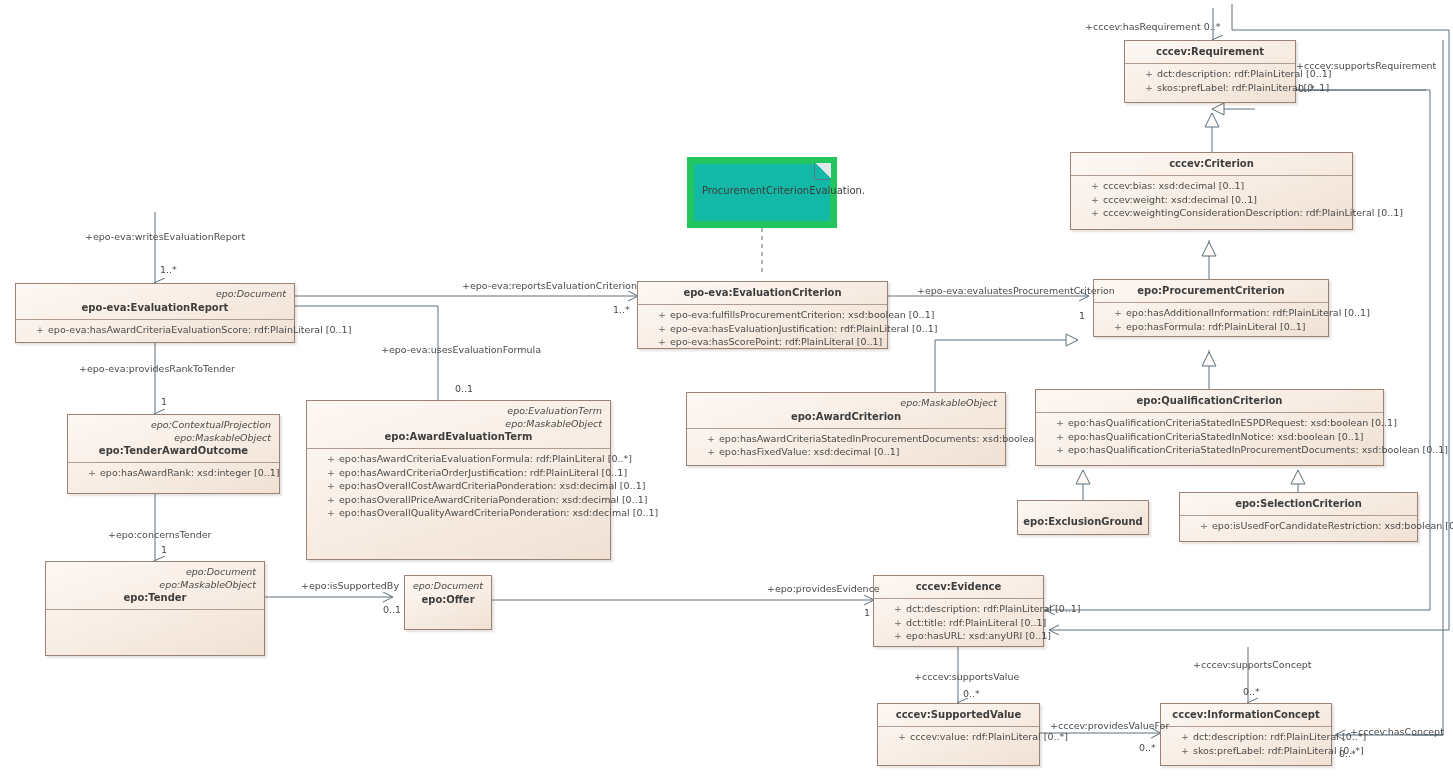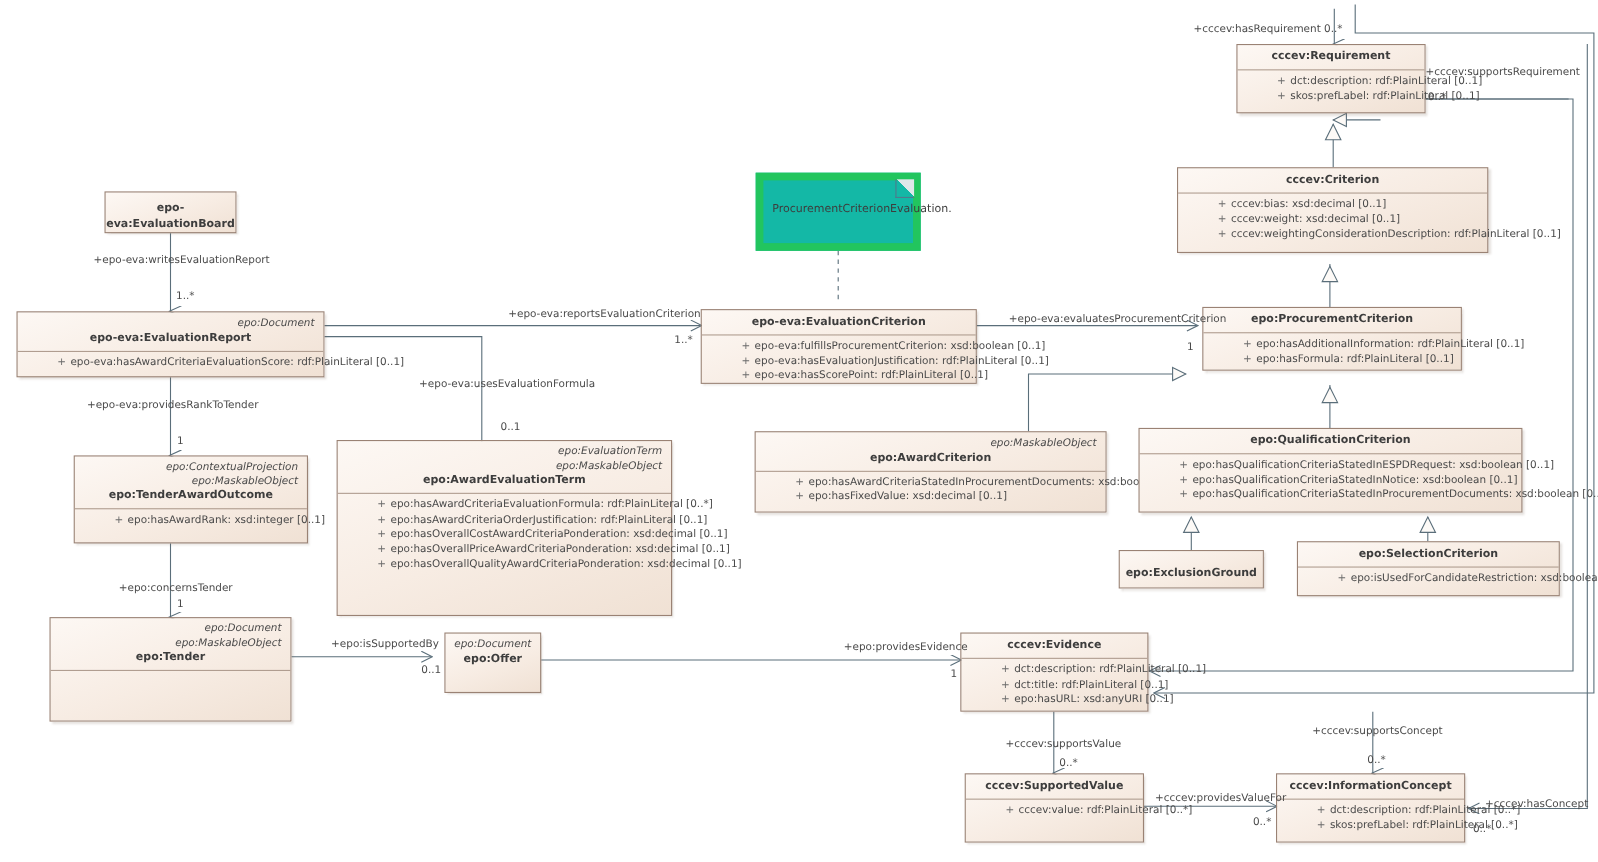--- a/index.html
+++ b/index.html
@@ -14,21 +14,21 @@
        border:1px solid #9a8274;
        background:linear-gradient(160deg,#fdf8f4 0%,#f7ece3 55%,#f0e1d4 100%);
        box-shadow:2px 2px 2px rgba(120,100,85,.20);
        z-index:5;}
   .cls .hdr{padding:4px 6px 4px 6px;text-align:center;}
   .cls .stereo{display:block;text-align:right;font-style:italic;
                font-size:9.5px;color:#4a4a4a;line-height:12.5px;padding-right:2px;}
   .cls .cname{display:block;font-weight:bold;font-size:10px;color:#3d3d3d;
               line-height:14px;text-align:center;}
   .cls .sep{height:1px;background:#b09d90;margin:0;}
-  .cls .attrs{padding:3px 4px 4px 0;margin-left:32px;}
+  .cls .attrs{padding:3px 4px 4px 16px;}
   .cls .attr{font-size:9.5px;line-height:13.5px;white-space:nowrap;color:#4a4a4a;}
   .cls .attr .plus{display:inline-block;width:16px;text-align:center;color:#6b6b6b;}
   .cls.simple .hdr{display:flex;align-items:center;justify-content:center;height:100%;}
 
   
   .note{position:absolute;box-sizing:border-box;border:7px solid #22c55e;
         background:#14b8a6;z-index:5;}
   .note .corner{position:absolute;right:-1px;top:-1px;width:16px;height:16px;
         background:linear-gradient(225deg,#dfe7ea 0 50%,transparent 50%);
         border-left:1px solid #4f7b8c;border-bottom:1px solid #4f7b8c;
@@ -109,25 +109,20 @@
 
     <g fill="#fdfaf7" stroke="#5a6e7a" stroke-width="1">
       <polygon points="1212,113 1205,127 1219,127"></polygon>
       <polygon points="1209,242 1202,256 1216,256"></polygon>
       <polygon points="1209,352 1202,366 1216,366"></polygon>
       <polygon points="1083,470 1076,484 1090,484"></polygon>
       <polygon points="1298,470 1291,484 1305,484"></polygon>
     </g>
   </svg>
 
-  <div class="cls simple" style="left:95px;top:174px;width:120px;height:38px;">
-    <div class="hdr">
-      <span class="cname">epo-eva:EvaluationBoard</span>
-    </div>
-  </div>
 
   <div class="cls" style="left:15px;top:283px;width:280px;height:60px;">
     <div class="hdr">
       <span class="stereo">epo:Document</span>
       <span class="cname">epo-eva:EvaluationReport</span>
     </div>
     <div class="sep"></div>
     <div class="attrs">
       <div class="attr"><span class="plus">+</span><span>epo-eva:hasAwardCriteriaEvaluationScore: rdf:PlainLiteral [0..1]</span></div>
     </div>

